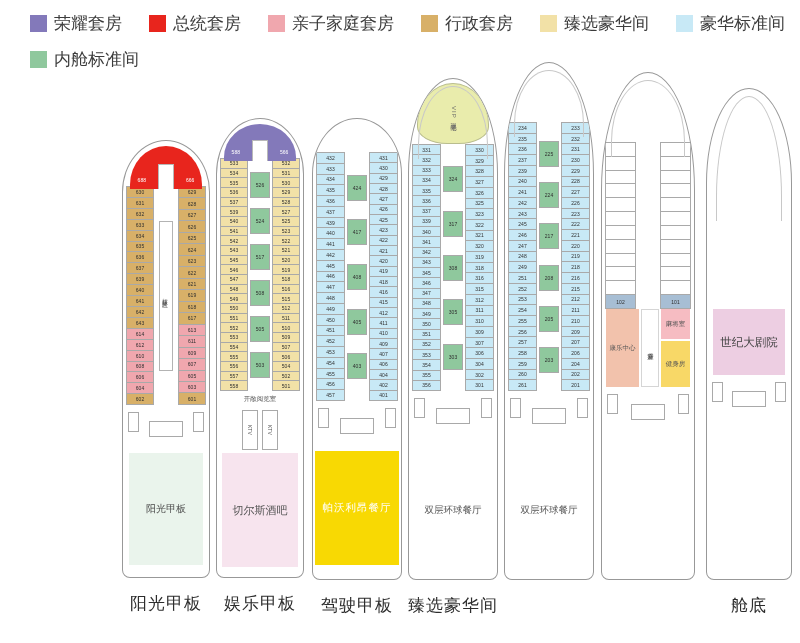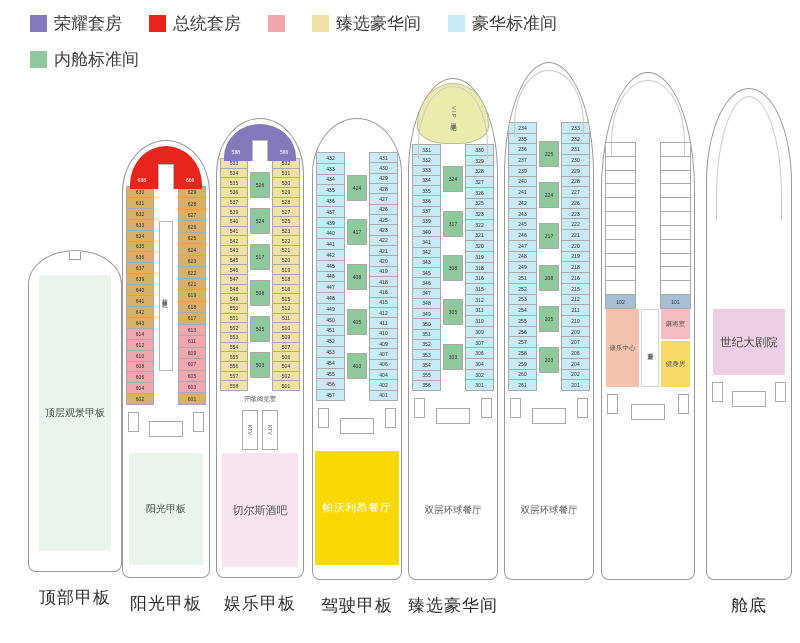--- a/index.html
+++ b/index.html
@@ -108,49 +108,43 @@
         <div class="legend-item">
           <span class="swatch" style="background: rgb(131, 121, 186);"></span>
           <span class="legend-label">荣耀套房</span>
         </div>
         <div class="legend-item">
           <span class="swatch" style="background: rgb(232, 37, 29);"></span>
           <span class="legend-label">总统套房</span>
         </div>
         <div class="legend-item">
           <span class="swatch" style="background: rgb(240, 167, 174);"></span>
+          <span class="legend-label">亲子家庭套房</span>
+        </div>
+        <div class="legend-item">
+          <span class="swatch" style="background: rgb(216, 176, 104);"></span>
+          <span class="legend-label">行政套房</span>
         </div>
         <div class="legend-item">
           <span class="swatch" style="background: rgb(242, 225, 167);"></span>
           <span class="legend-label">臻选豪华间</span>
         </div>
         <div class="legend-item">
           <span class="swatch" style="background: rgb(200, 233, 246);"></span>
           <span class="legend-label">豪华标准间</span>
         </div>
       </div>
       <div class="legend-row">
         <div class="legend-item">
           <span class="swatch" style="background: rgb(143, 200, 157);"></span>
           <span class="legend-label">内舱标准间</span>
         </div>
       </div>
     </div>
   <div id="plans">
-      <div class="deck d1">
-        <div class="hull">
-          <div class="bow">
-            <div class="notch"></div>
-          </div>
-          <div class="area obs" style="background: rgb(234, 244, 236);">
-            <span class="area-text">顶层观景甲板</span>
-          </div>
-        </div>
-        <div class="deck-label">顶部甲板</div>
-      </div>
       <div class="deck d2">
         <div class="hull">
           <div class="bow">
             <div class="suite-arc" style="background: rgb(232, 37, 29);">
               <span class="suite-num">688</span>
               <span class="suite-num">666</span>
               <div class="suite-gap"></div>
             </div>
           </div>
           <div class="rooms">

